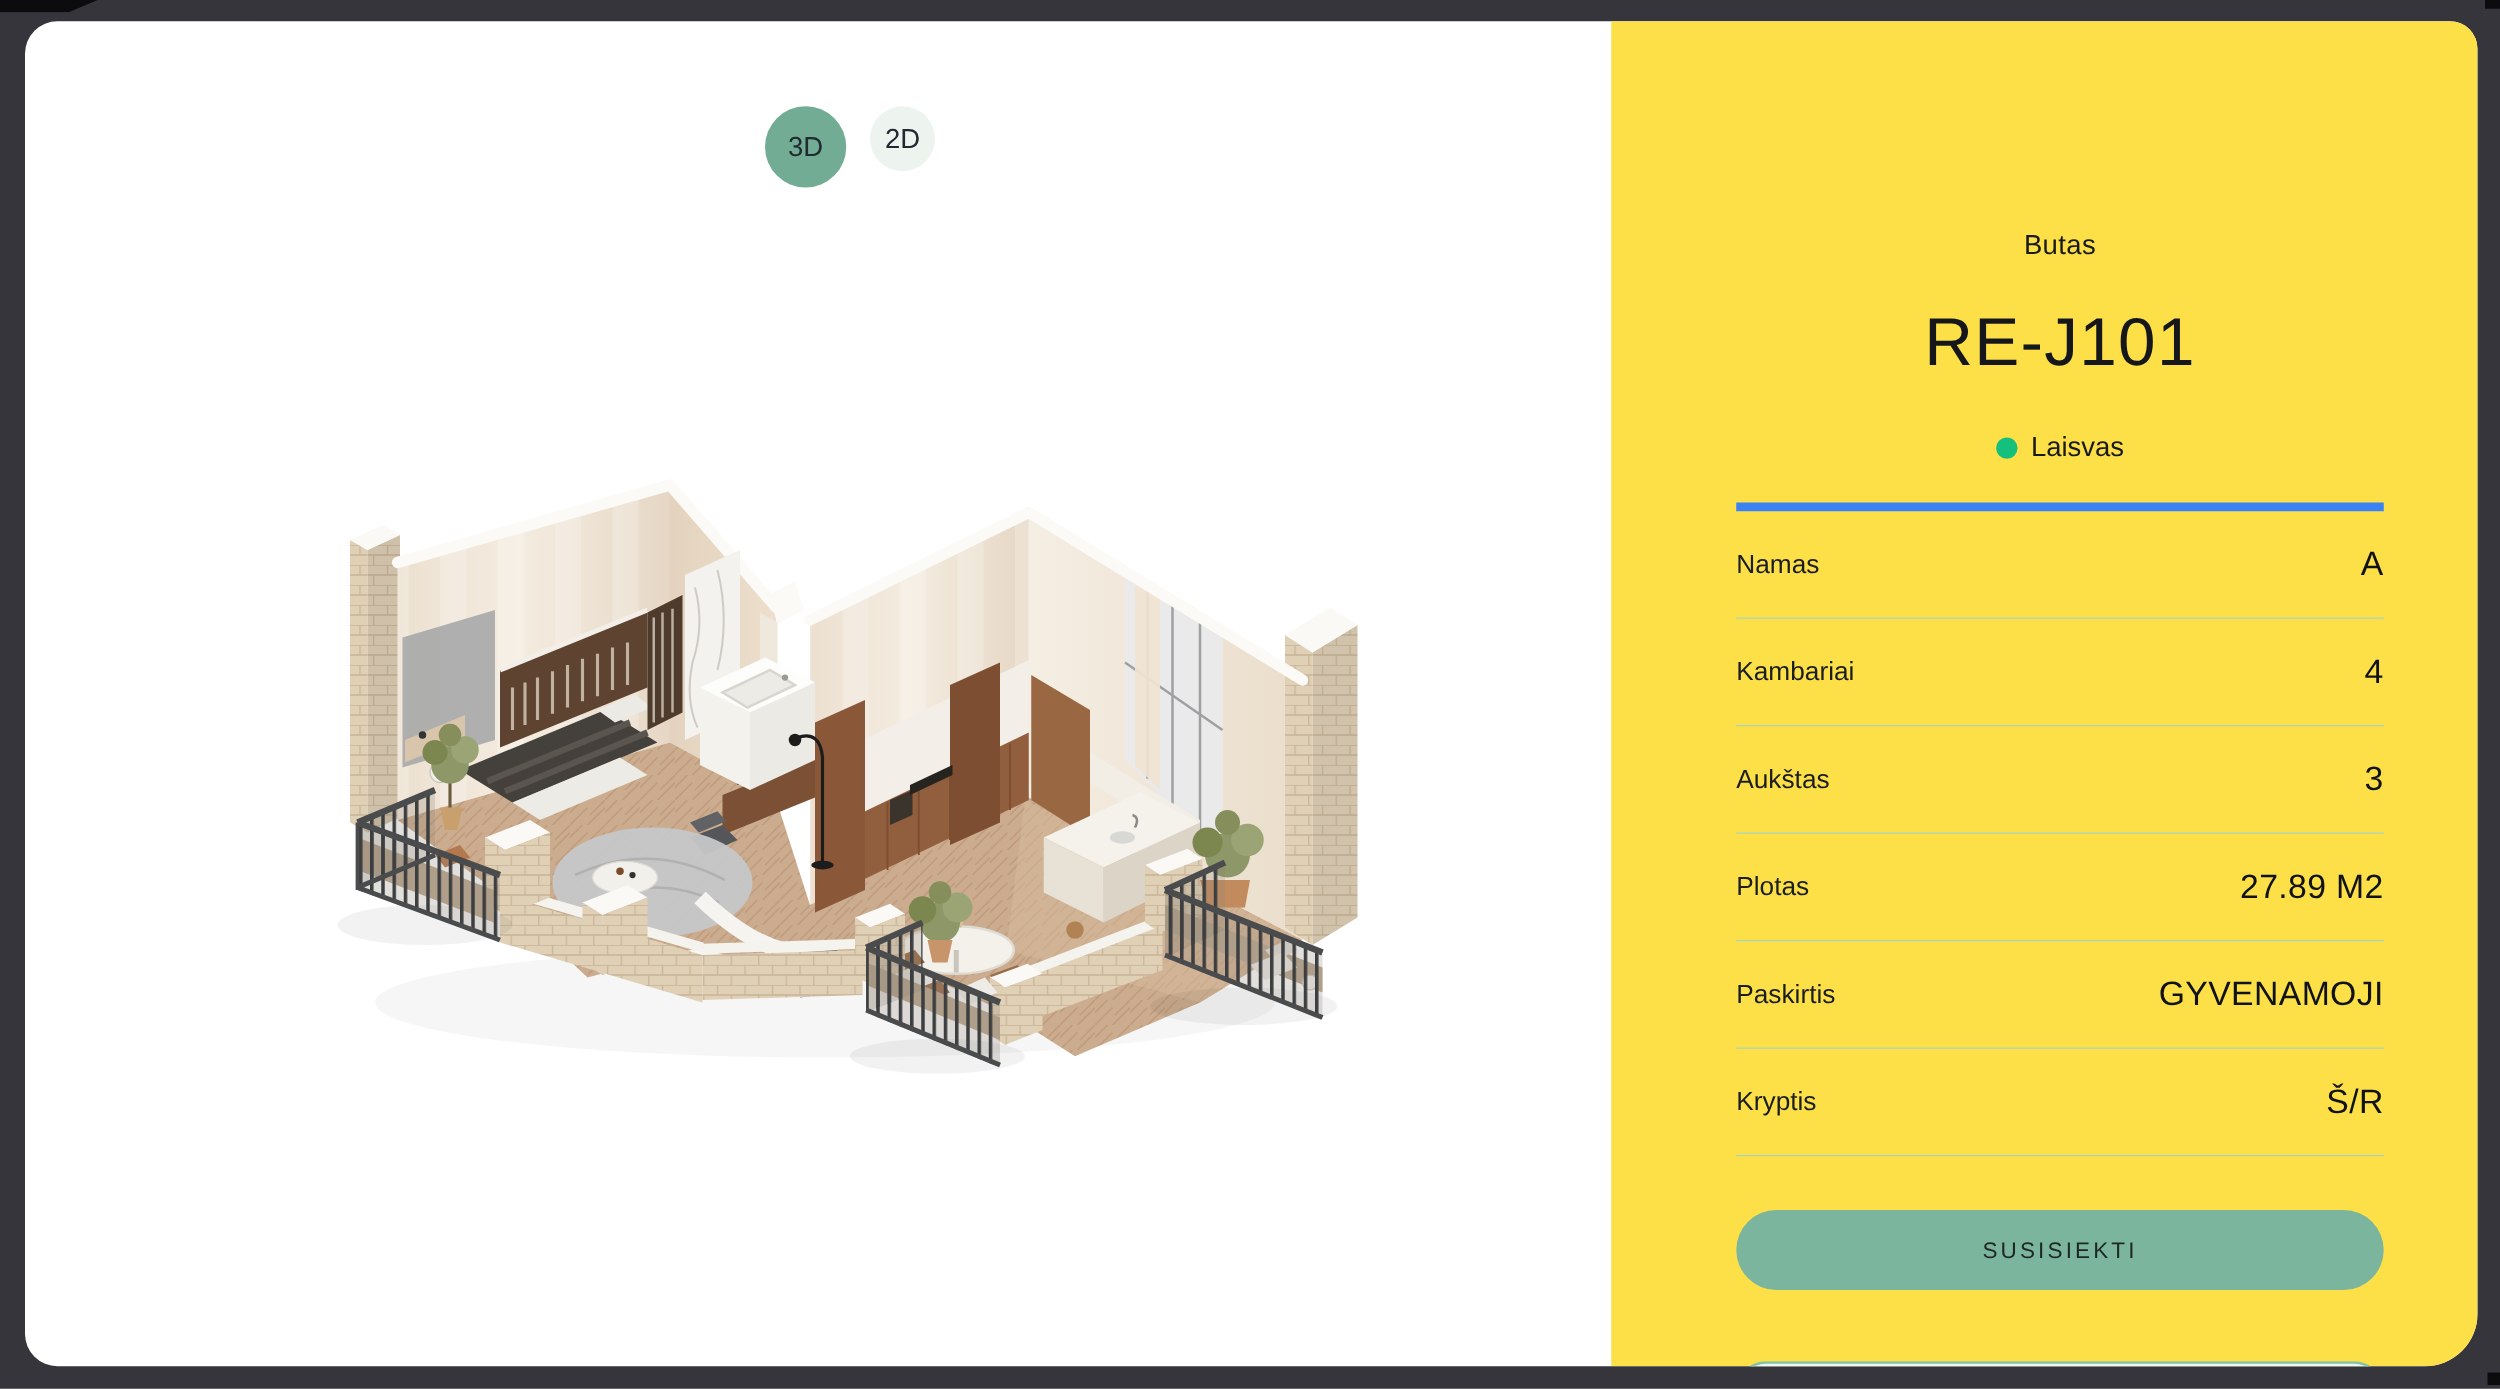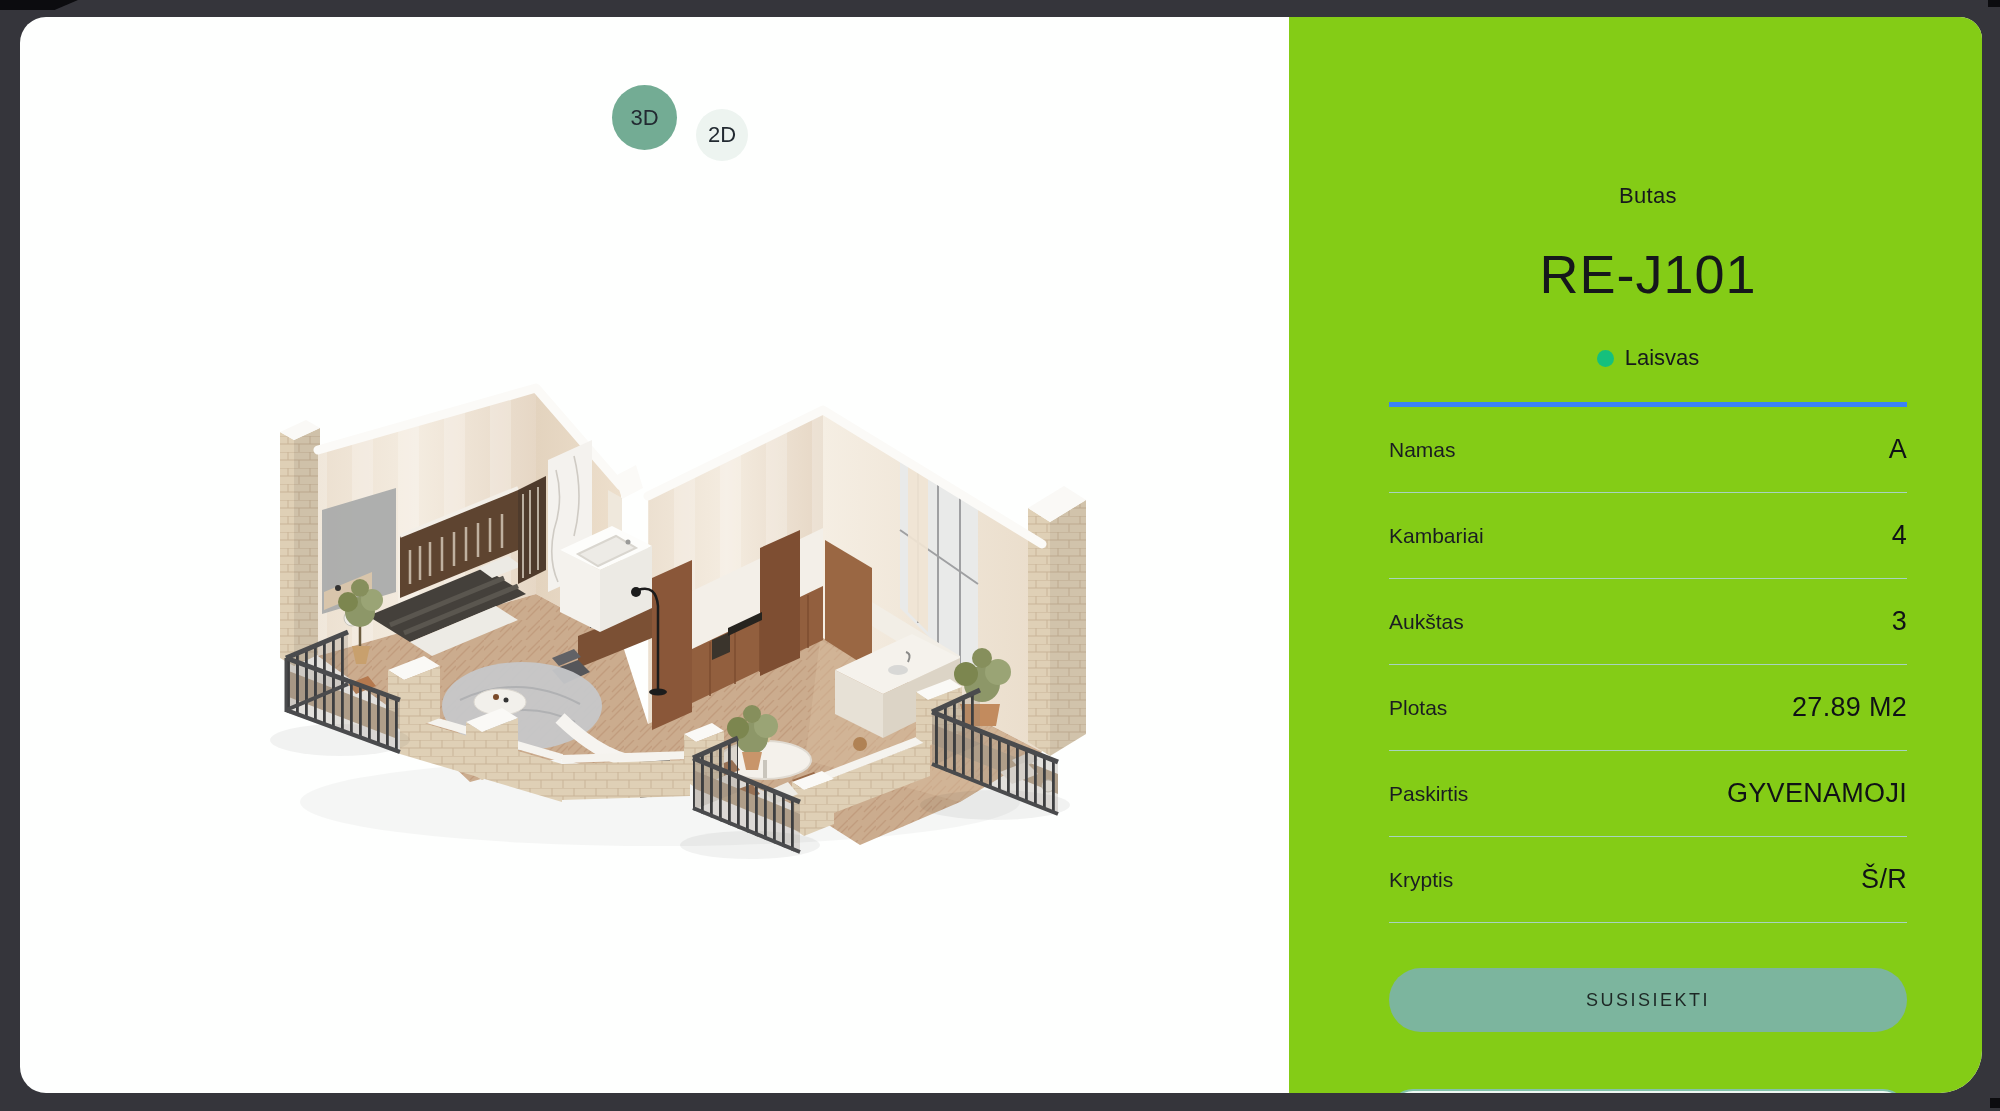--- a/index.html
+++ b/index.html
@@ -12,38 +12,38 @@
   .artifact{position:absolute;background:#0c0c0f;}
   .card{
     position:absolute;left:20px;top:17px;width:1962px;height:1076px;
     background:#FEFFFE;border-radius:26px 22px 42px 26px;overflow:hidden;
   }
   
   .viewer{position:absolute;left:0;top:0;width:1269px;height:100%;}
   .toggle{position:absolute;border-radius:50%;display:flex;align-items:center;justify-content:center;
     font-size:22px;color:#222A31;cursor:pointer;border:none;}
   .toggle.t3d{left:592px;top:68px;width:65px;height:65px;background:#73AC94;}
-  .toggle.t2d{left:676px;top:92px;width:52px;height:52px;background:#EDF4F0;}
+  .toggle.t2d{left:676px;top:68px;width:52px;height:52px;background:#EDF4F0;}
   .floorplan{position:absolute;left:240px;top:323px;width:840px;height:520px;}
   
   .panel{
     position:absolute;left:1269px;top:0;width:693px;height:100%;
-    background:#84cc16;color:#17191D;
+    background:#fde047;color:#17191D;
   }
   .panel .col{position:absolute;left:100px;width:518px;}
   .subtitle{top:166px;text-align:center;font-size:22px;letter-spacing:.3px;}
   .title{top:206px;text-align:center;font-size:54px;font-weight:500;letter-spacing:1px;color:#15171B;margin-top:20px;}
   .status{top:300px;display:flex;align-items:center;justify-content:center;gap:11px;font-size:22px;margin-top:28px;}
   .dot{width:17px;height:17px;border-radius:50%;background:#15C07D;}
   .specs{top:385px;}
   .spec-row{
     height:85px;display:flex;align-items:center;justify-content:space-between;
     border-bottom:1px solid #A7D3C0;
   }
-  .spec-row:first-child{border-top:5px solid #3b82f6;}
+  .spec-row:first-child{border-top:7px solid #3b82f6;}
   .spec-label{font-size:21px;color:#1A1D22;}
   .spec-value{font-size:27px;color:#101216;letter-spacing:.3px;}
   .cta{
     top:951px;height:64px;border:none;border-radius:33px;background:#7CB59E;
     display:flex;align-items:center;justify-content:center;
     font-size:18px;letter-spacing:2.5px;color:#1D2825;cursor:pointer;
     font-family:"Liberation Sans", sans-serif;
   }
   .ghost{
     top:1072px;height:44px;border:2px solid #82C2AA;border-bottom:none;

